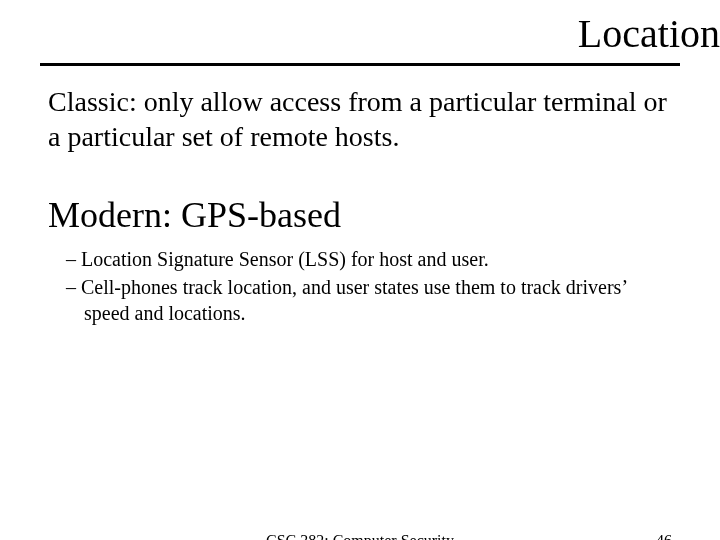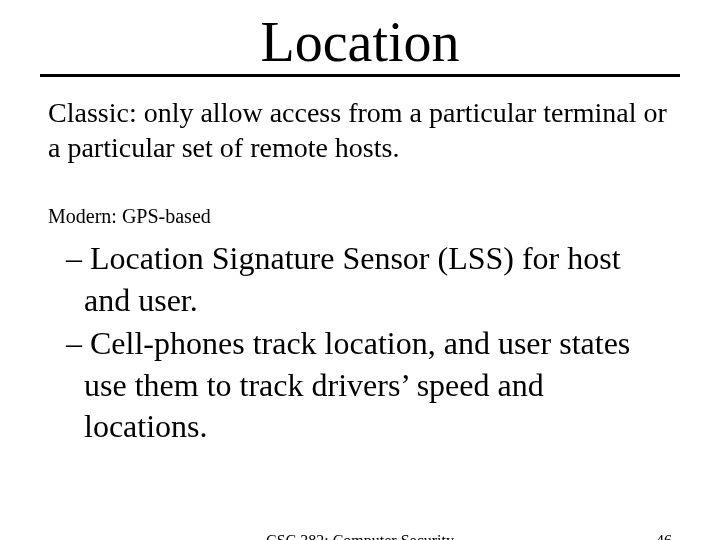--- a/index.html
+++ b/index.html
@@ -11,44 +11,45 @@
     font-family: "Times New Roman", Times, serif;
     color: #000;
   }
   .slide {
     position: relative;
     width: 720px;
     height: 540px;
     box-sizing: border-box;
   }
   .title {
-    font-size: 56px;
-    text-align: center;
+    font-size: 40px;
+    text-align: right;
     margin-top: 10px;
+    margin-bottom: 6px;
     font-weight: normal;
   }
   .rule {
     border: none;
     border-top: 3px solid #000;
     margin: 0 40px 18px 40px;
   }
   .body {
     margin: 0 48px;
   }
   .para {
     font-size: 28px;
     line-height: 1.25;
     margin-bottom: 40px;
   }
   .subhead {
-    font-size: 20px;
+    font-size: 36px;
     margin-bottom: 10px;
   }
   .bullets {
-    font-size: 32px;
+    font-size: 20px;
     line-height: 1.3;
     margin: 0 0 17px 18px;
   }
   .bullet {
     text-indent: -18px;
     padding-left: 18px;
     margin-bottom: 2px;
   }
   .footer {
     position: absolute;

